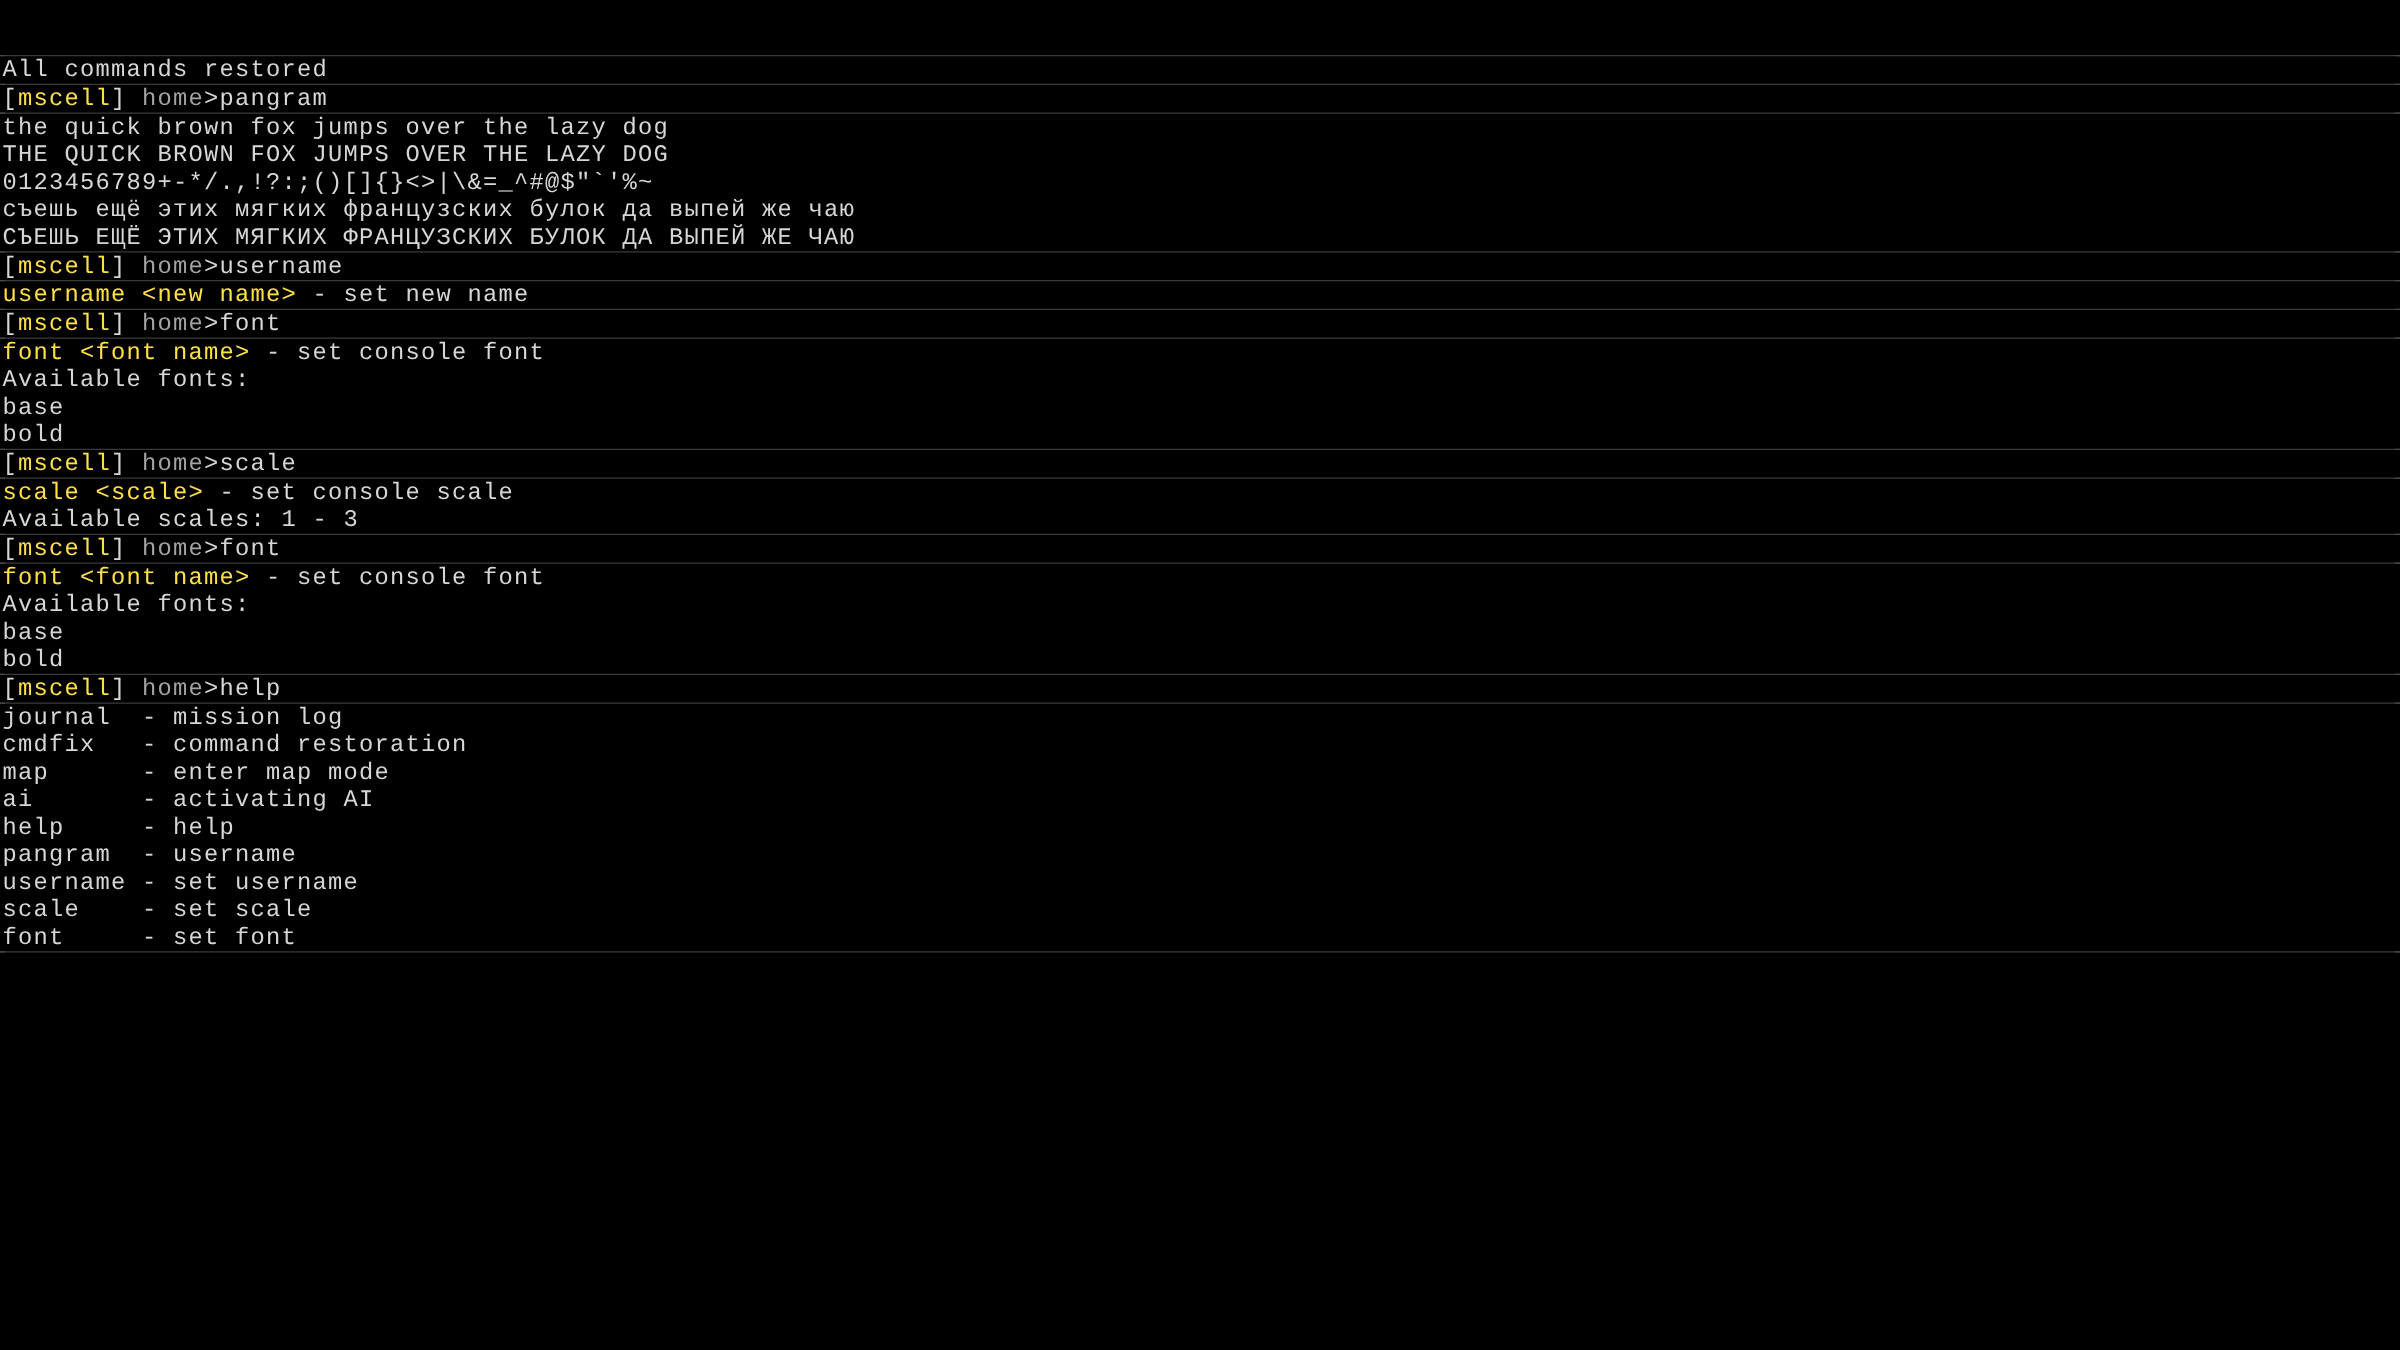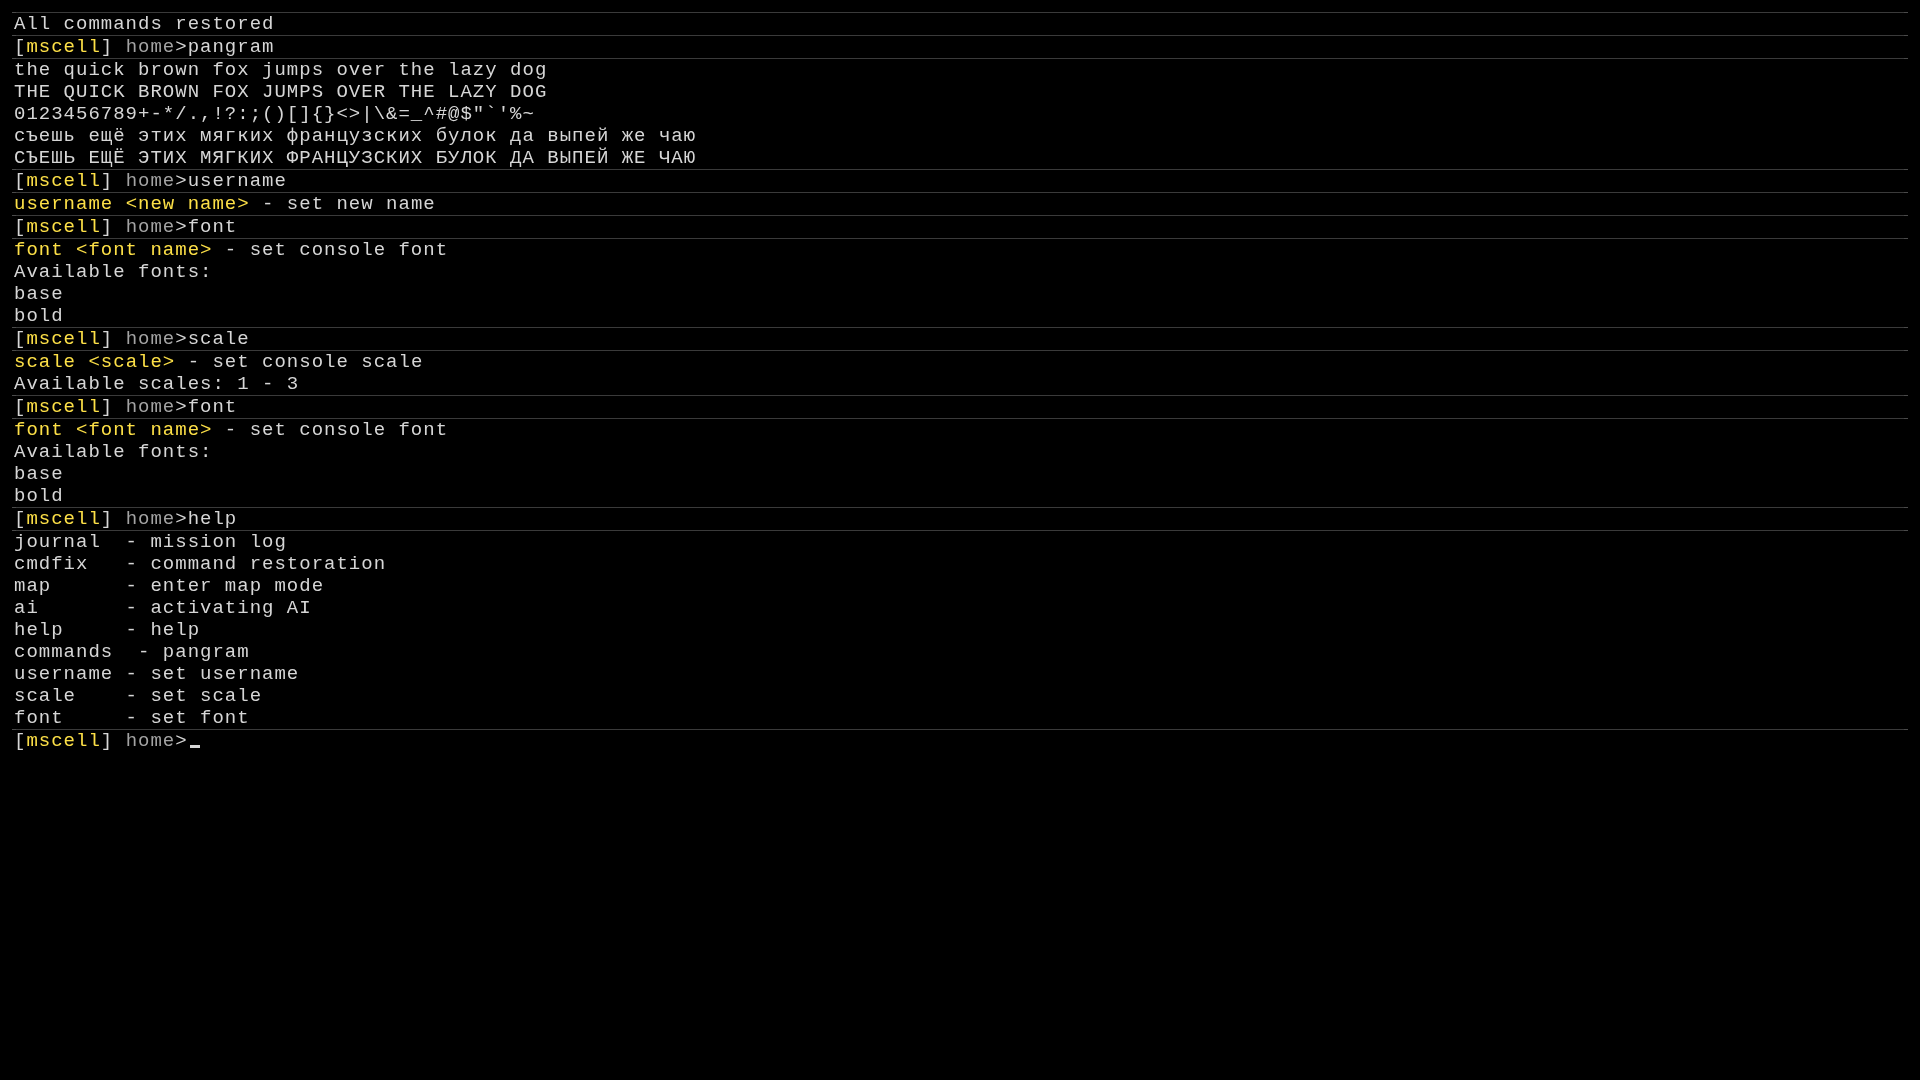--- a/index.html
+++ b/index.html
@@ -9,21 +9,22 @@
     width: 1920px;
     height: 1080px;
     overflow: hidden;
   }
   .term {
     font-family: "Courier New", Courier, monospace;
     font-size: 19px;
     line-height: 22px;
     color: #d6d6d6;
     letter-spacing: 1px;
-    padding: 12px;
+    padding: 0;
+    margin-top: 44px;
   }
   .line { white-space: pre; }
   .rule {
     height: 1px;
     background: linear-gradient(#3a3a3a, #3a3a3a);
     margin: 0;
     border: 0;
     position: relative;
   }
   .rule::before, .rule::after {
@@ -119,24 +120,21 @@
   <div class="block">
     <div class="line"><span class="white">[</span><span class="yellow">mscell</span><span class="white">]</span> <span class="green">home</span><span class="white">&gt;</span><span class="white">help</span></div>
   </div>
   <hr class="rule">
   <div class="block" id="help-block">
       <div class="line">journal  - mission log</div>
       <div class="line">cmdfix   - command restoration</div>
       <div class="line">map      - enter map mode</div>
       <div class="line">ai       - activating AI</div>
       <div class="line">help     - help</div>
-      <div class="line">commands  - pangram</div>
+      <div class="line">pangram  - username</div>
       <div class="line">username - set username</div>
       <div class="line">scale    - set scale</div>
       <div class="line">font     - set font</div>
     </div>
   <hr class="rule">
 
-  <div class="block">
-    <div class="line"><span class="white">[</span><span class="yellow">mscell</span><span class="white">]</span> <span class="green">home</span><span class="white">&gt;</span><span class="cursor"></span></div>
-  </div>
 
 </div>
 
 </body></html>

